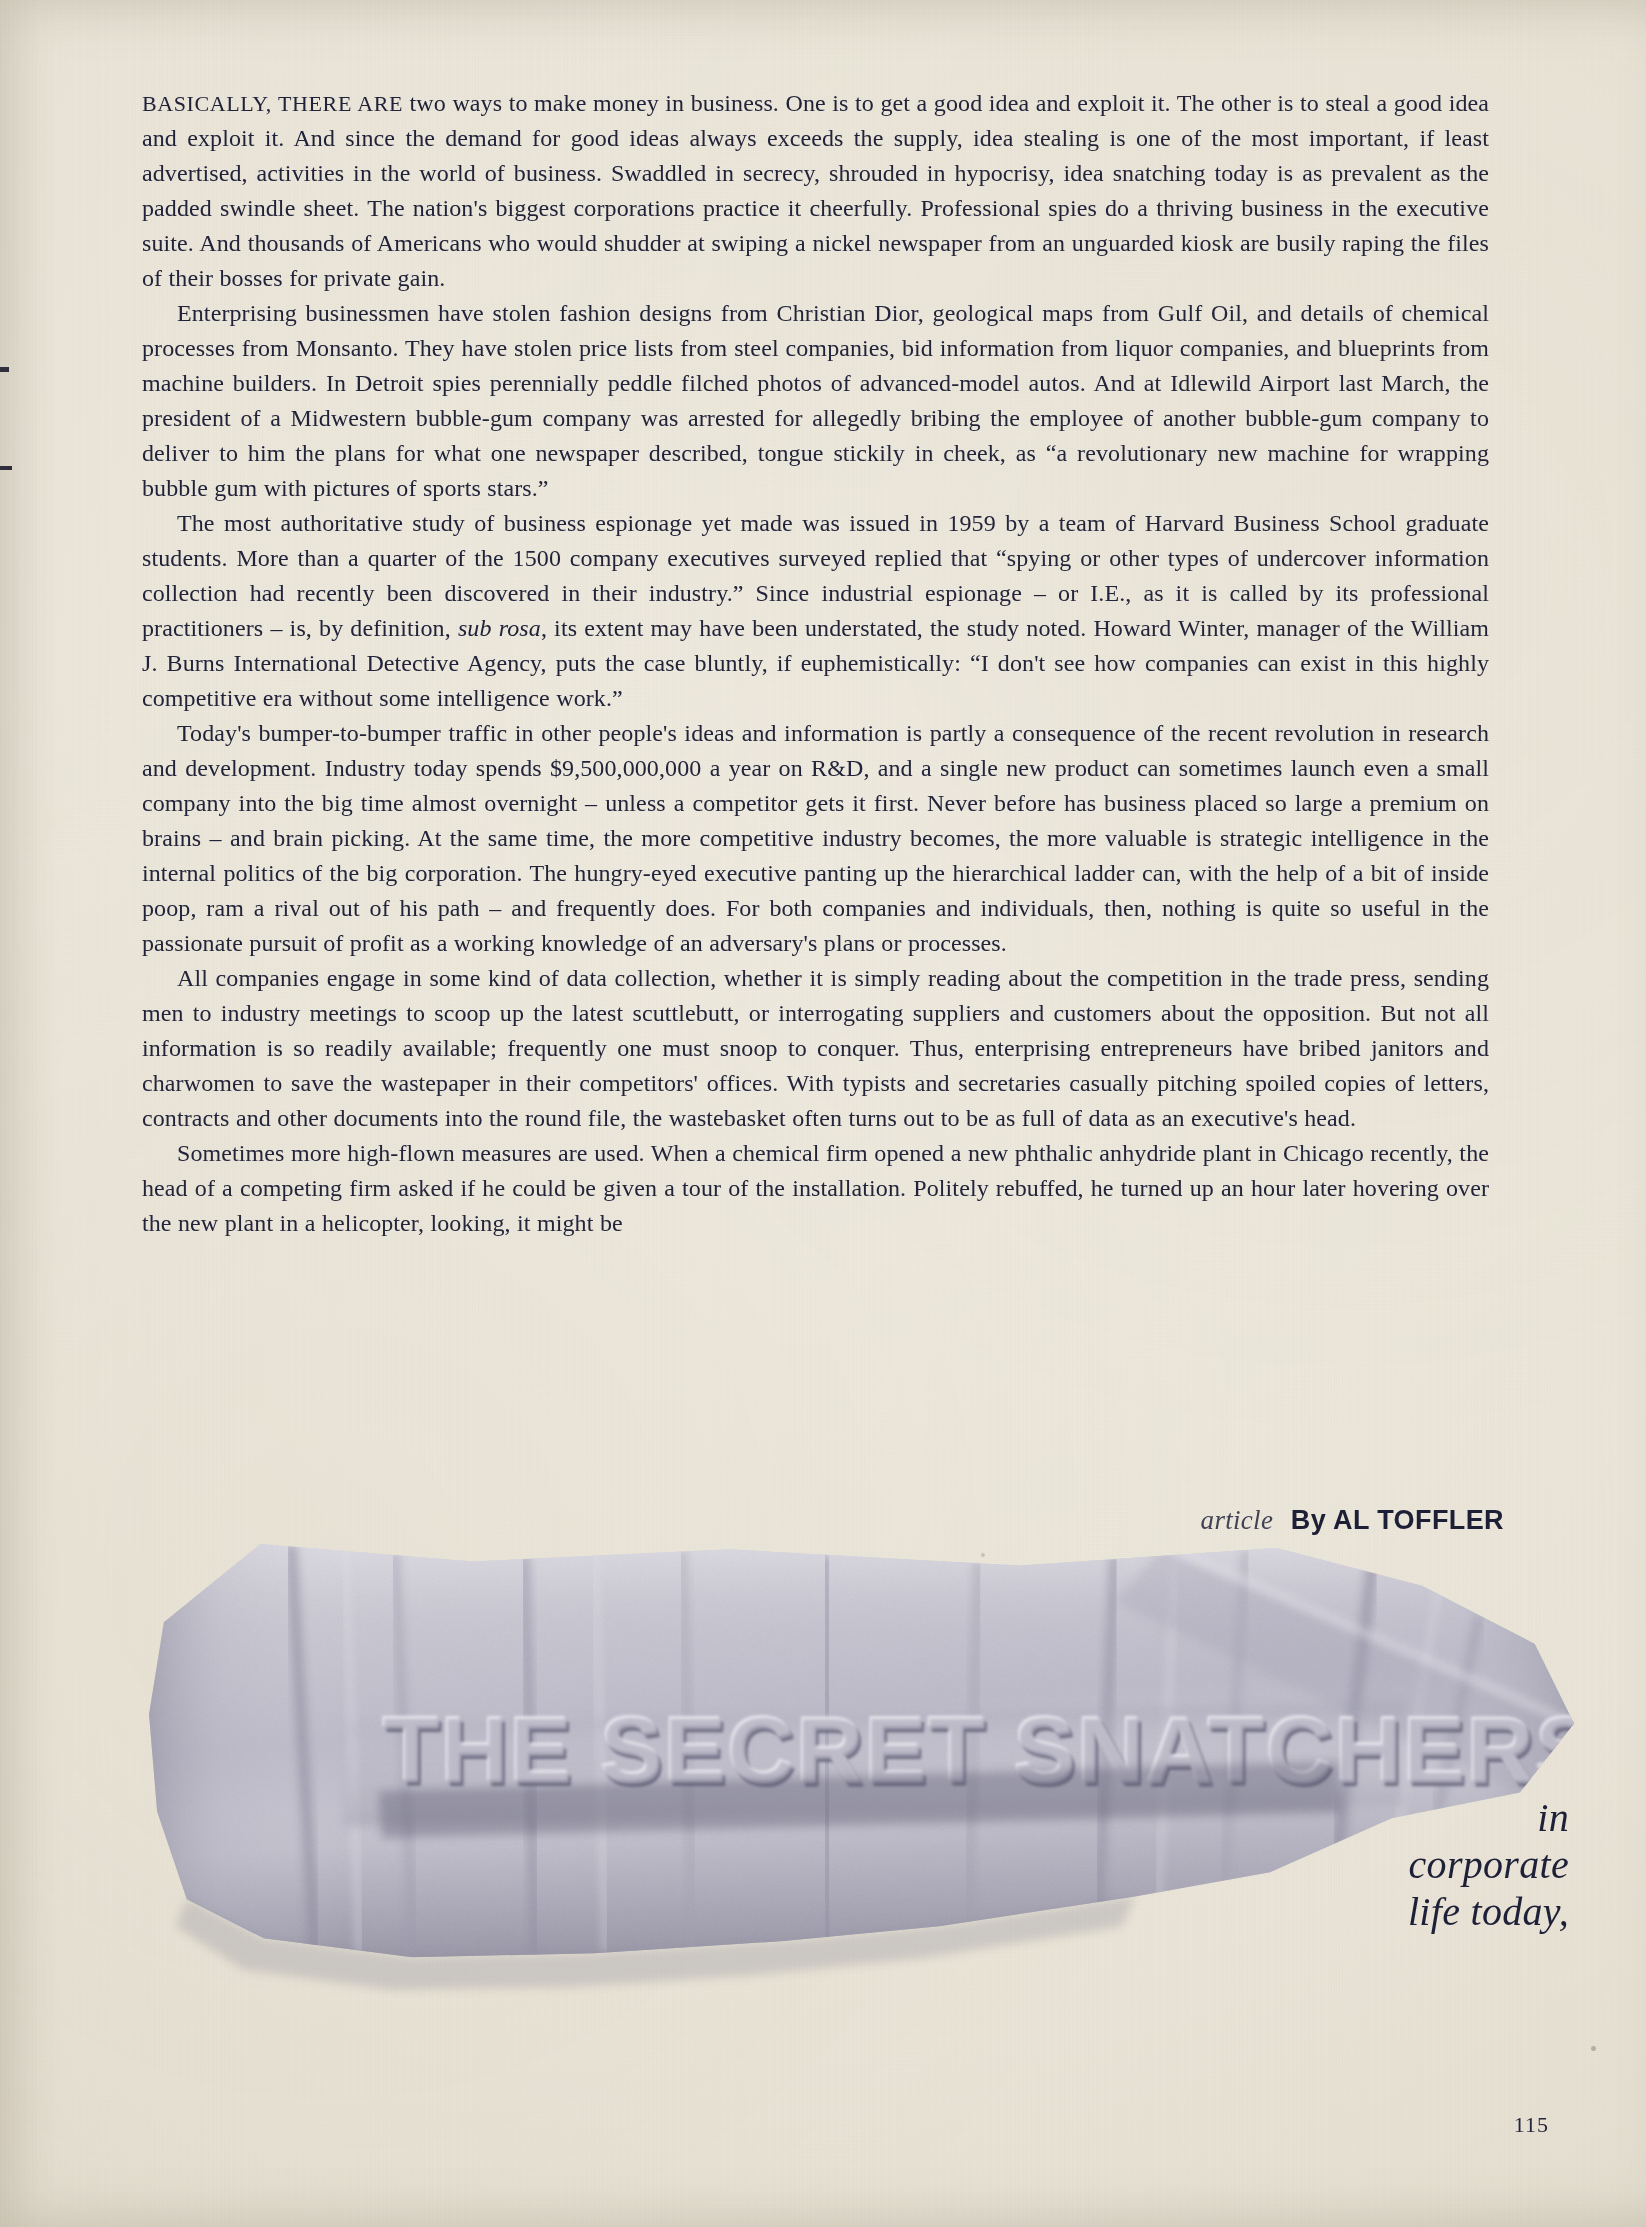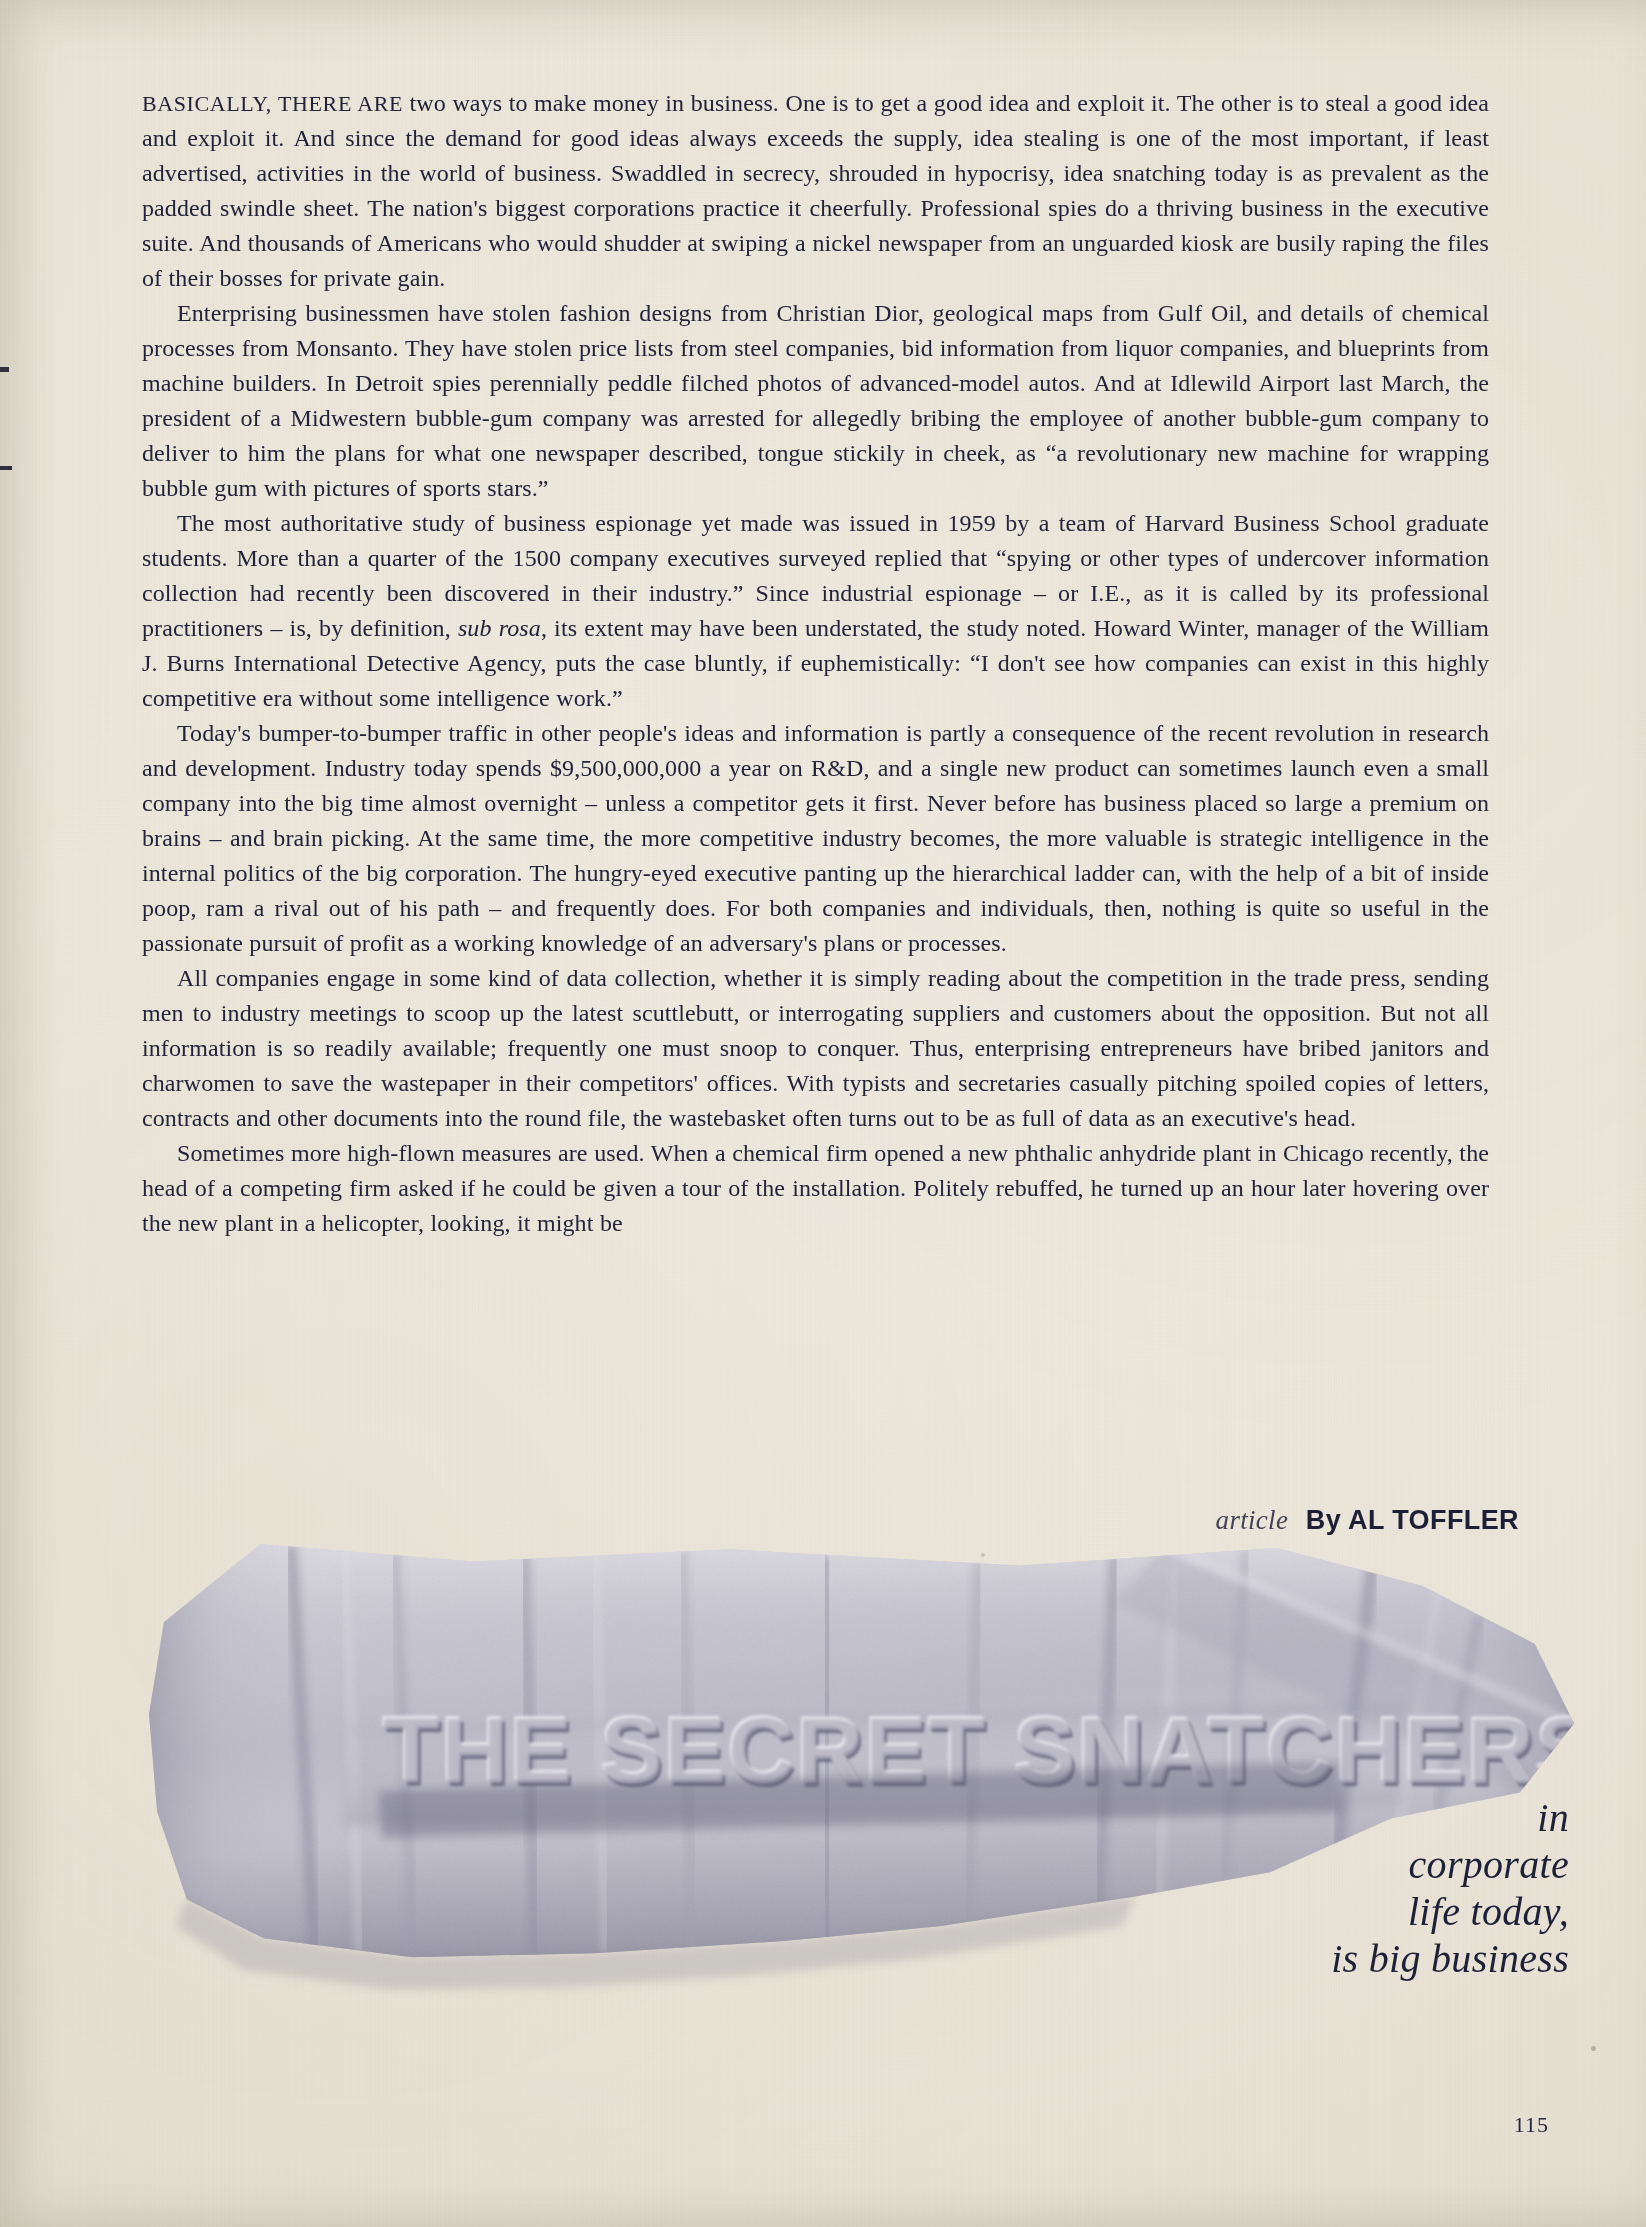--- a/index.html
+++ b/index.html
@@ -62,21 +62,21 @@
   .smallcaps {
     font-variant: small-caps;
     font-size: 22px;
     letter-spacing: 0.6px;
   }
   .ital { font-style: italic; }
 
   
   .byline {
     position: absolute;
-    right: 158px;
+    right: 173px;
     top: 1505px;
     display: flex;
     align-items: baseline;
     gap: 17.6px;
     z-index: 6;
   }
   .byline-article {
     font-style: italic;
     font-size: 27px;
     color: #2a2c42;
@@ -290,21 +290,20 @@
 
       <path d="M96,560 L210,618 L430,646 L700,640 L980,622 L1210,600 L1500,556
                L1480,600 L1180,648 L940,672 L660,690 L400,694 L180,664 L80,600 Z" fill="#8d8b9a" opacity=".30" filter="url(#softBlur)"></path>
     </svg>
   </div>
 
   <div class="deck">
     <div>in</div>
     <div>corporate</div>
     <div>life today,</div>
-    <div>is big business</div>
   </div>
 
   <div class="speck" style="left:1591px; top:2046px; width:4.7px; height:4.7px; opacity:.5;"></div>
   <div class="speck" style="left:981px; top:1553px; width:4px; height:4px; opacity:.35;"></div>
 
   <div class="folio">115</div>
 
   <div class="grain"></div>
   <div class="edge-shade"></div>
 </div>

